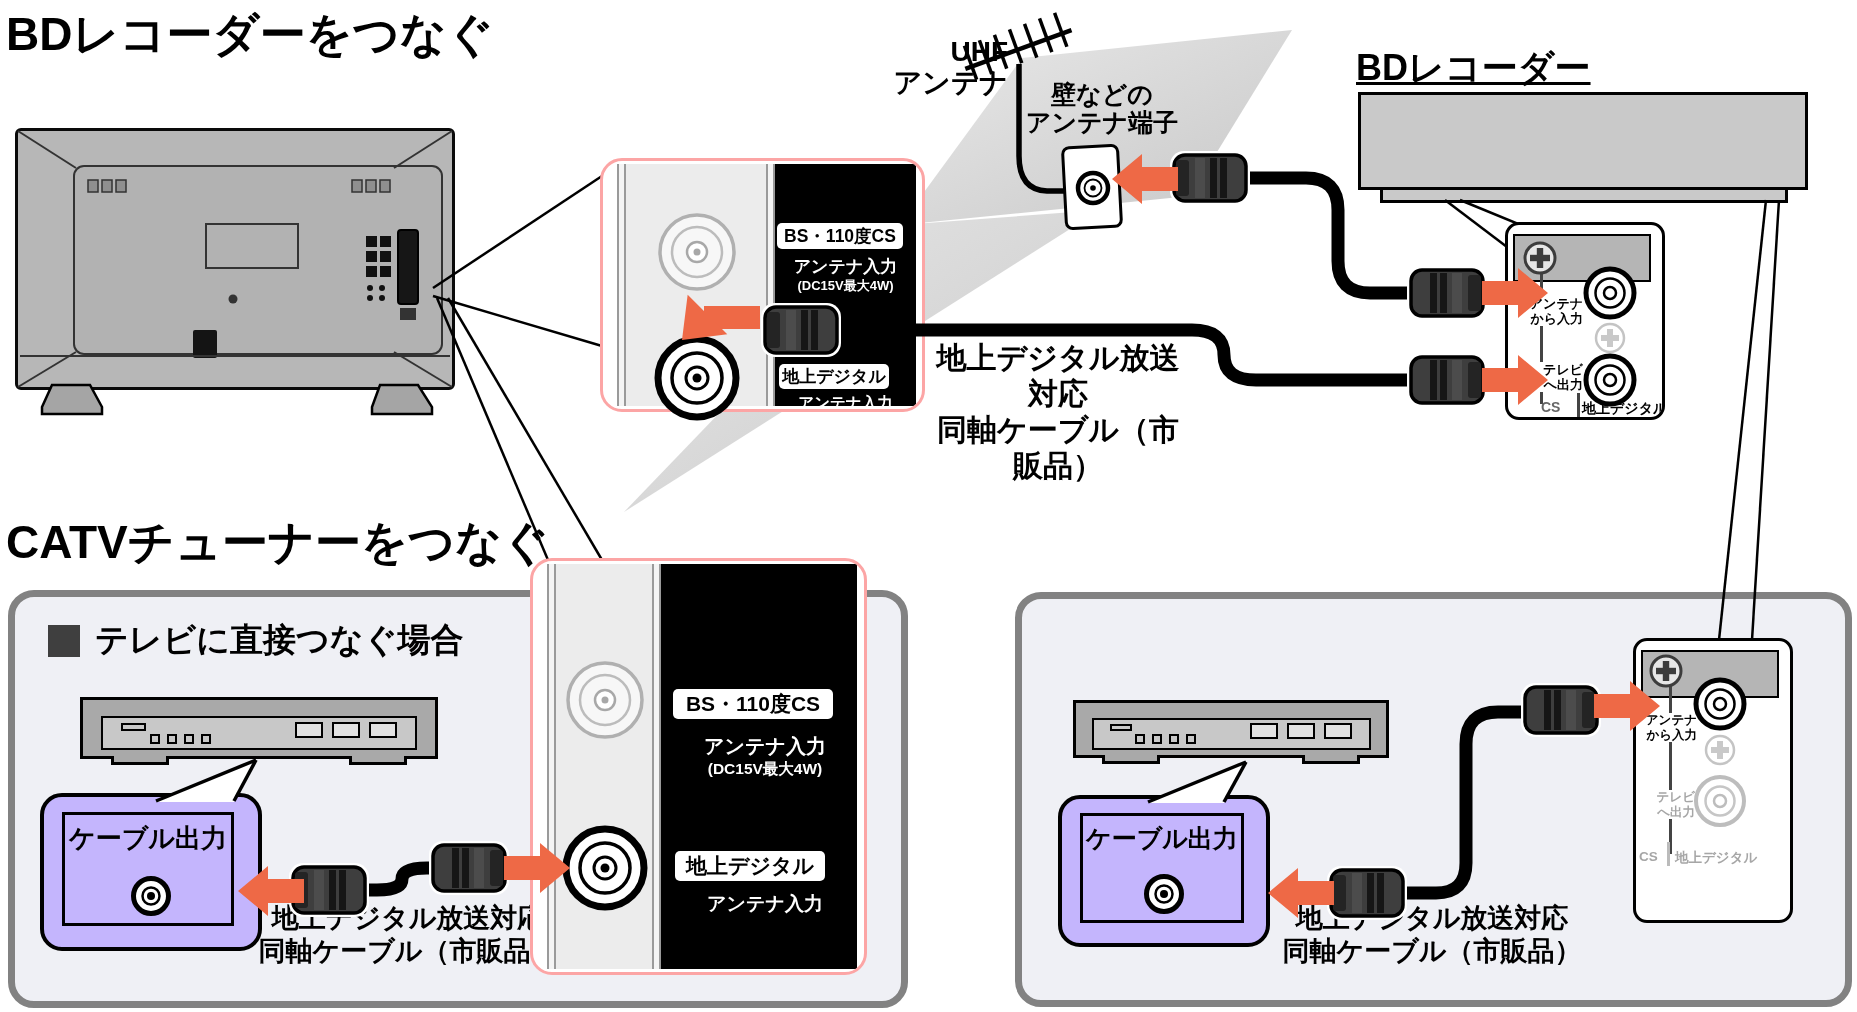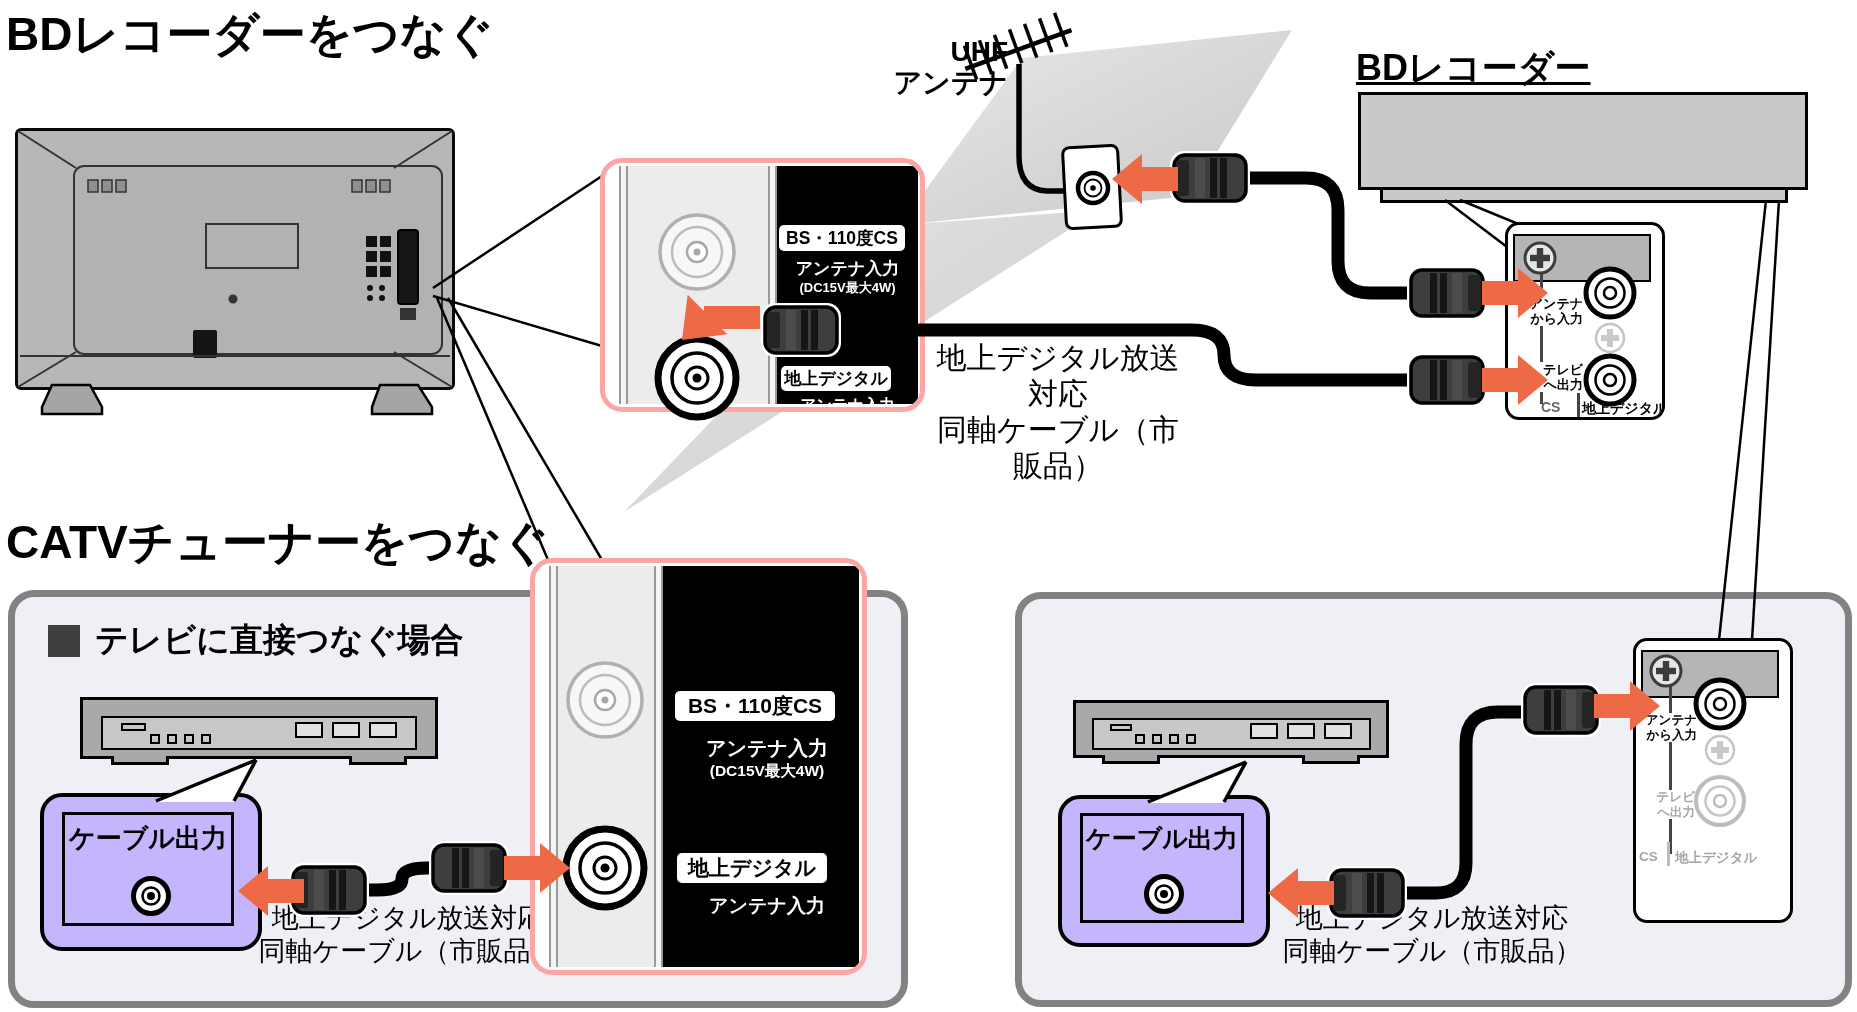--- a/index.html
+++ b/index.html
@@ -2,21 +2,21 @@
 <html><head>
 <meta charset="utf-8">
 <style>
   html,body{margin:0;padding:0;background:#fff;}
   body{font-family:"Liberation Sans","DejaVu Sans",sans-serif;}
   *{box-sizing:border-box;}
   #stage{position:relative;width:1857px;height:1012px;background:#fff;overflow:hidden;}
   svg.layer{position:absolute;left:0;top:0;pointer-events:none;}
   .h1{position:absolute;font-size:46px;font-weight:bold;color:#000;white-space:nowrap;}
   .lbl{position:absolute;font-weight:bold;color:#000;white-space:nowrap;}
-  .zoom-panel{position:absolute;background:#fff;border:5px solid #fca5a5;border-radius:22px;overflow:hidden;padding-left:8px;}
+  .zoom-panel{position:absolute;background:#fff;border:3px solid #fca5a5;border-radius:22px;overflow:hidden;padding-left:8px;}
   .bd-panel{position:absolute;background:#fff;border:3px solid #000;border-radius:14px;overflow:hidden;}
   .tv-strip{position:absolute;top:3px;bottom:3px;background:
     linear-gradient(90deg,#9a9a9a 0 2px,#f4f4f4 2px 7px,#9a9a9a 7px 9px,#ececec 9px calc(100% - 9px),
     #9a9a9a calc(100% - 9px) calc(100% - 7px),#f4f4f4 calc(100% - 7px) calc(100% - 2px),#9a9a9a calc(100% - 2px) 100%);}
   .blackcol{position:absolute;top:3px;bottom:3px;background:#000;}
   .wbox{position:absolute;background:#fff;color:#000;border-radius:5px;text-align:center;font-weight:bold;}
   .ktext{position:absolute;color:#fff;text-align:center;font-weight:bold;white-space:nowrap;}
   .bd-strip{position:absolute;background:#b5b5b5;border:2px solid #000;}
   .bd-lab{position:absolute;background:#fff;font-weight:bold;text-align:right;line-height:1.16;}
   .vline{position:absolute;background:#444;}
@@ -26,21 +26,21 @@
   .tuner{position:absolute;background:#a9a9a9;border:3px solid #000;}
   .tuner .front{position:absolute;left:5%;right:5%;top:28%;bottom:10%;background:#c8c8c8;border:2px solid #000;}
   .tuner .slot{position:absolute;left:6%;top:16%;width:8%;height:26%;border:2px solid #000;}
   .tuner .dots{position:absolute;left:15%;bottom:13%;display:flex;gap:7px;}
   .tuner .dots i{width:10px;height:10px;border:2px solid #000;display:block;}
   .tuner .btns{position:absolute;right:6%;top:13%;display:flex;gap:9px;}
   .tuner .btns i{width:28px;height:16px;border:2px solid #000;display:block;background:#e2e2e2;}
   .tuner .foot{position:absolute;top:100%;width:58px;height:9px;background:#a9a9a9;border:3px solid #000;border-top:none;}
   .bubble{position:absolute;background:#c4b5fd;border:4px solid #000;border-radius:22px;}
   .cable-box{position:absolute;border:3px solid #000;text-align:center;font-weight:bold;color:#000;}
-  .note{position:absolute;text-align:center;font-weight:normal;color:#000;}
+  .note{position:absolute;text-align:center;font-weight:bold;color:#000;}
   .recorder{position:absolute;background:#c9c9c9;border:3px solid #000;}
   .tvbody{position:absolute;background:#b7b7b7;border:3px solid #0a0a0a;border-radius:6px;}
   .wallplate{position:absolute;background:#fff;border:3px solid #000;border-radius:8px;transform:rotate(-3deg);}
 </style>
 </head>
 <body>
 
 <div id="stage">
 
   <svg class="layer" width="1857" height="1012" viewBox="0 0 1857 1012">
@@ -59,20 +59,24 @@
 
   <div class="tvbody" style="left:15px;top:128px;width:440px;height:262px;"></div>
 
   <div class="recorder" style="left:1358px;top:92px;width:450px;height:98px;"></div>
   <div class="recorder" style="left:1380px;top:190px;width:408px;height:13px;border-top:none;"></div>
   <div class="lbl" style="left:1356px;top:44px;font-size:36px;text-decoration:underline;">BDレコーダー</div>
 
   <div class="lbl" style="left:880px;top:36px;width:128px;text-align:right;font-size:28px;line-height:31px;">
     <span>UHF</span><br>
     <span>アンテナ</span>
+  </div>
+  <div class="lbl" style="left:1024px;top:80px;width:156px;text-align:center;font-size:25px;line-height:28px;">
+    <span>壁などの</span><br>
+    <span>アンテナ端子</span>
   </div>
 
   <div class="note" style="left:932px;top:340px;width:252px;font-size:30px;line-height:36px;">
     <span>地上デジタル放送対応</span><br>
     <span>同軸ケーブル（市販品）</span>
   </div>
 
   <div class="case-box" style="left:8px;top:590px;width:900px;height:418px;"></div>
   <div class="case-box" style="left:1015px;top:592px;width:837px;height:415px;"></div>
 

